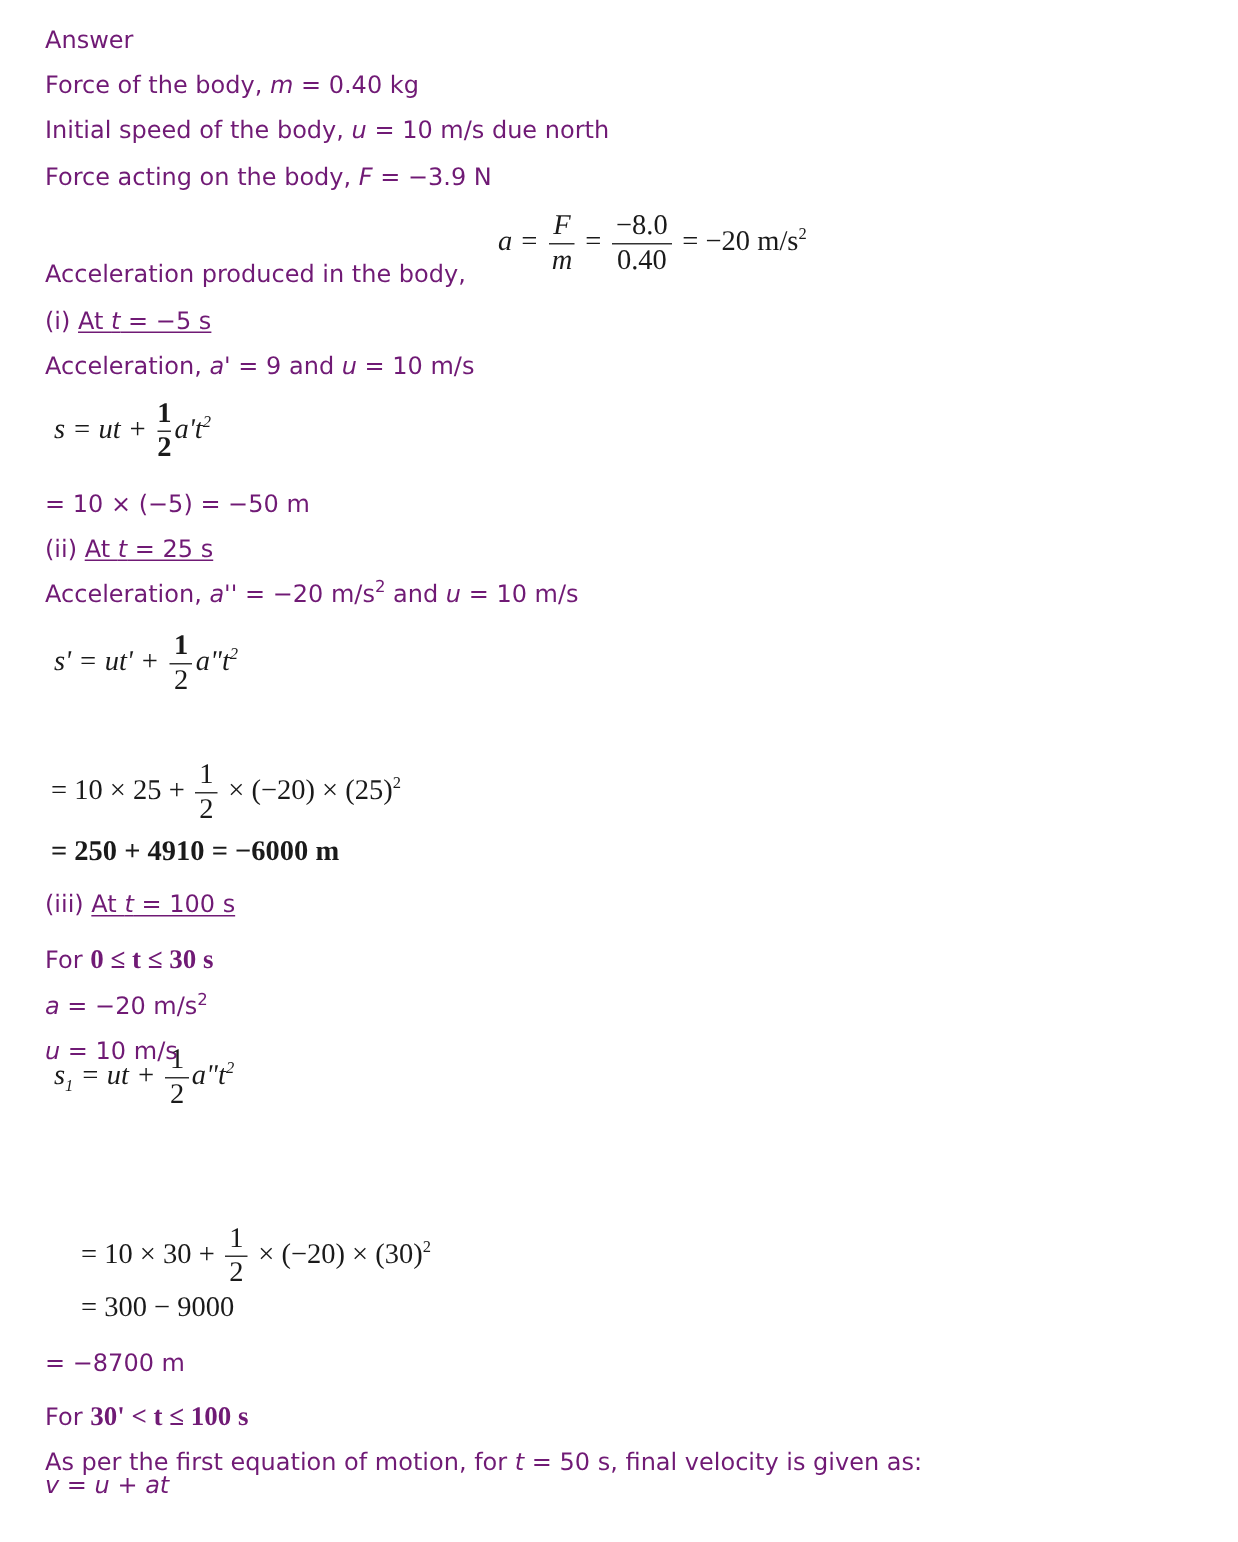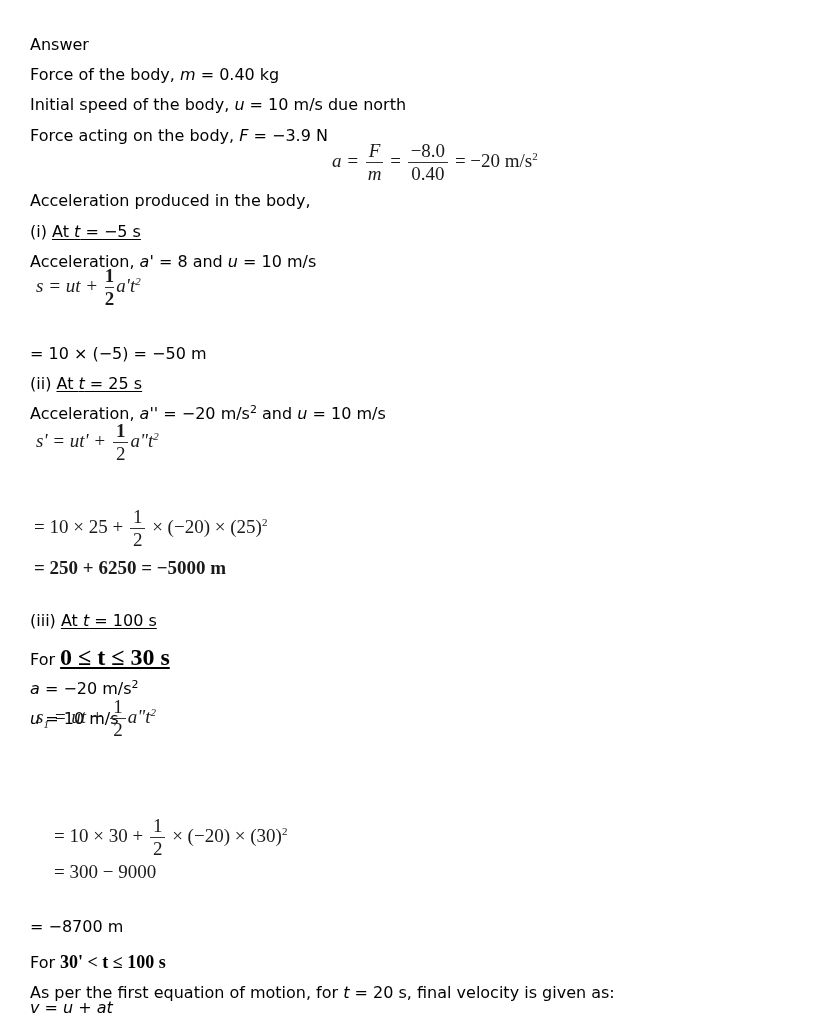--- a/index.html
+++ b/index.html
@@ -1,17 +1,17 @@
 <!DOCTYPE html>
 <html><head>
 <meta charset="utf-8">
 <style>
   html, body { margin:0; padding:0; background:#ffffff; }
   body { width:825px; height:1028px; position:relative; overflow:hidden; color:#1a1a1a; }
-  .t { position:absolute; left:30px; font-family:"DejaVu Sans", sans-serif; font-size:16px; white-space:nowrap; line-height:20px; color:#000000;margin-top:18px; }
+  .t { position:absolute; left:30px; font-family:"DejaVu Sans", sans-serif; font-size:16px; white-space:nowrap; line-height:20px; color:#701a75; }
   .m { position:absolute; font-family:"Liberation Serif", serif; font-size:19px; white-space:nowrap; color:#1a1a1a; }
   .i { font-style:italic; }
   .u { text-decoration:underline; text-underline-offset:2px; }
   .frac { display:inline-block; vertical-align:middle; text-align:center; margin:0 2px; }
   .frac > span { display:block; line-height:22px; }
   .frac .num { border-bottom:1px solid #333; padding:0 3px; }
   .bold { font-weight:bold; }
   sup { font-size:11px; vertical-align:super; line-height:0; }
   sub { font-size:11px; vertical-align:sub; line-height:0; }
 </style>
@@ -42,21 +42,21 @@
     <span>= −20 m/s</span><sup>2</sup>
   </div>
 
   <div class="t" style="top:173px;">Acceleration produced in the body,</div>
 
   <div class="t" style="top:204px;">
     <span>(i) </span><span class="u"><span>At </span><span class="i">t</span><span> = −5 s</span></span>
   </div>
 
   <div class="t" style="top:234px;">
-    <span>Acceleration, </span><span class="i">a'</span><span> = 8 and </span><span class="i">u</span><span> = 10 m/s</span>
+    <span>Acceleration, </span><span class="i">a'</span><span> = 9 and </span><span class="i">u</span><span> = 10 m/s</span>
   </div>
 
   <div class="m i" style="left:36px; top:265px;">
     <span>s = ut +</span>
     <span class="frac" style="font-style:normal;"><span class="bold" style="border-bottom:1px solid #333;">1</span><span class="bold">2</span></span><span>a't</span><sup>2</sup>
   </div>
 
   <div class="t" style="top:326px;text-align:right;">= 10 × (−5) = −50 m</div>
 
   <div class="t" style="top:356px;">
@@ -71,28 +71,28 @@
     <span>s' = ut' +</span>
     <span class="frac" style="font-style:normal;"><span class="num bold">1</span><span>2</span></span><span>a"t</span><sup>2</sup>
   </div>
 
   <div class="m" style="left:34px; top:506px;">
     <span>= 10 × 25 +</span>
     <span class="frac"><span class="num">1</span><span>2</span></span>
     <span>× (−20) × (25)</span><sup>2</sup>
   </div>
 
-  <div class="m bold" style="left:34px; top:557px;">= 250 + 6250 = −5000 m</div>
+  <div class="m bold" style="left:34px; top:557px;">= 250 + 4910 = −6000 m</div>
 
   <div class="t" style="top:593px;text-align:center;">
     <span>(iii) </span><span class="u"><span>At </span><span class="i">t</span><span> = 100 s</span></span>
   </div>
 
   <div class="t" style="top:629px;">
-    <span>For </span><span class="bold" style="font-family:'Liberation Serif', serif; font-size:24px;text-decoration:underline;">0 ≤ t ≤ 30 s</span>
+    <span>For </span><span class="bold" style="font-family:'Liberation Serif', serif; font-size:18px;">0 ≤ t ≤ 30 s</span>
   </div>
 
   <div class="t" style="top:661px;">
     <span class="i">a</span><span> = −20 m/s</span><sup>2</sup>
   </div>
 
   <div class="t" style="top:691px;">
     <span class="i">u</span><span> = 10 m/s</span>
   </div>
 
@@ -109,18 +109,18 @@
 
   <div class="m" style="left:54px; top:861px;">= 300 − 9000</div>
 
   <div class="t" style="top:899px;">= −8700 m</div>
 
   <div class="t" style="top:934px;">
     <span>For </span><span class="bold" style="font-family:'Liberation Serif', serif; font-size:18px;">30' &lt; t ≤ 100 s</span>
   </div>
 
   <div class="t" style="top:965px;">
-    <span>As per the first equation of motion, for </span><span class="i">t</span><span> = 20 s, final velocity is given as:</span>
+    <span>As per the first equation of motion, for </span><span class="i">t</span><span> = 50 s, final velocity is given as:</span>
   </div>
 
   <div class="t i" style="top:980px;">v = u + at</div>
 
 </div>
 
 </body></html>

